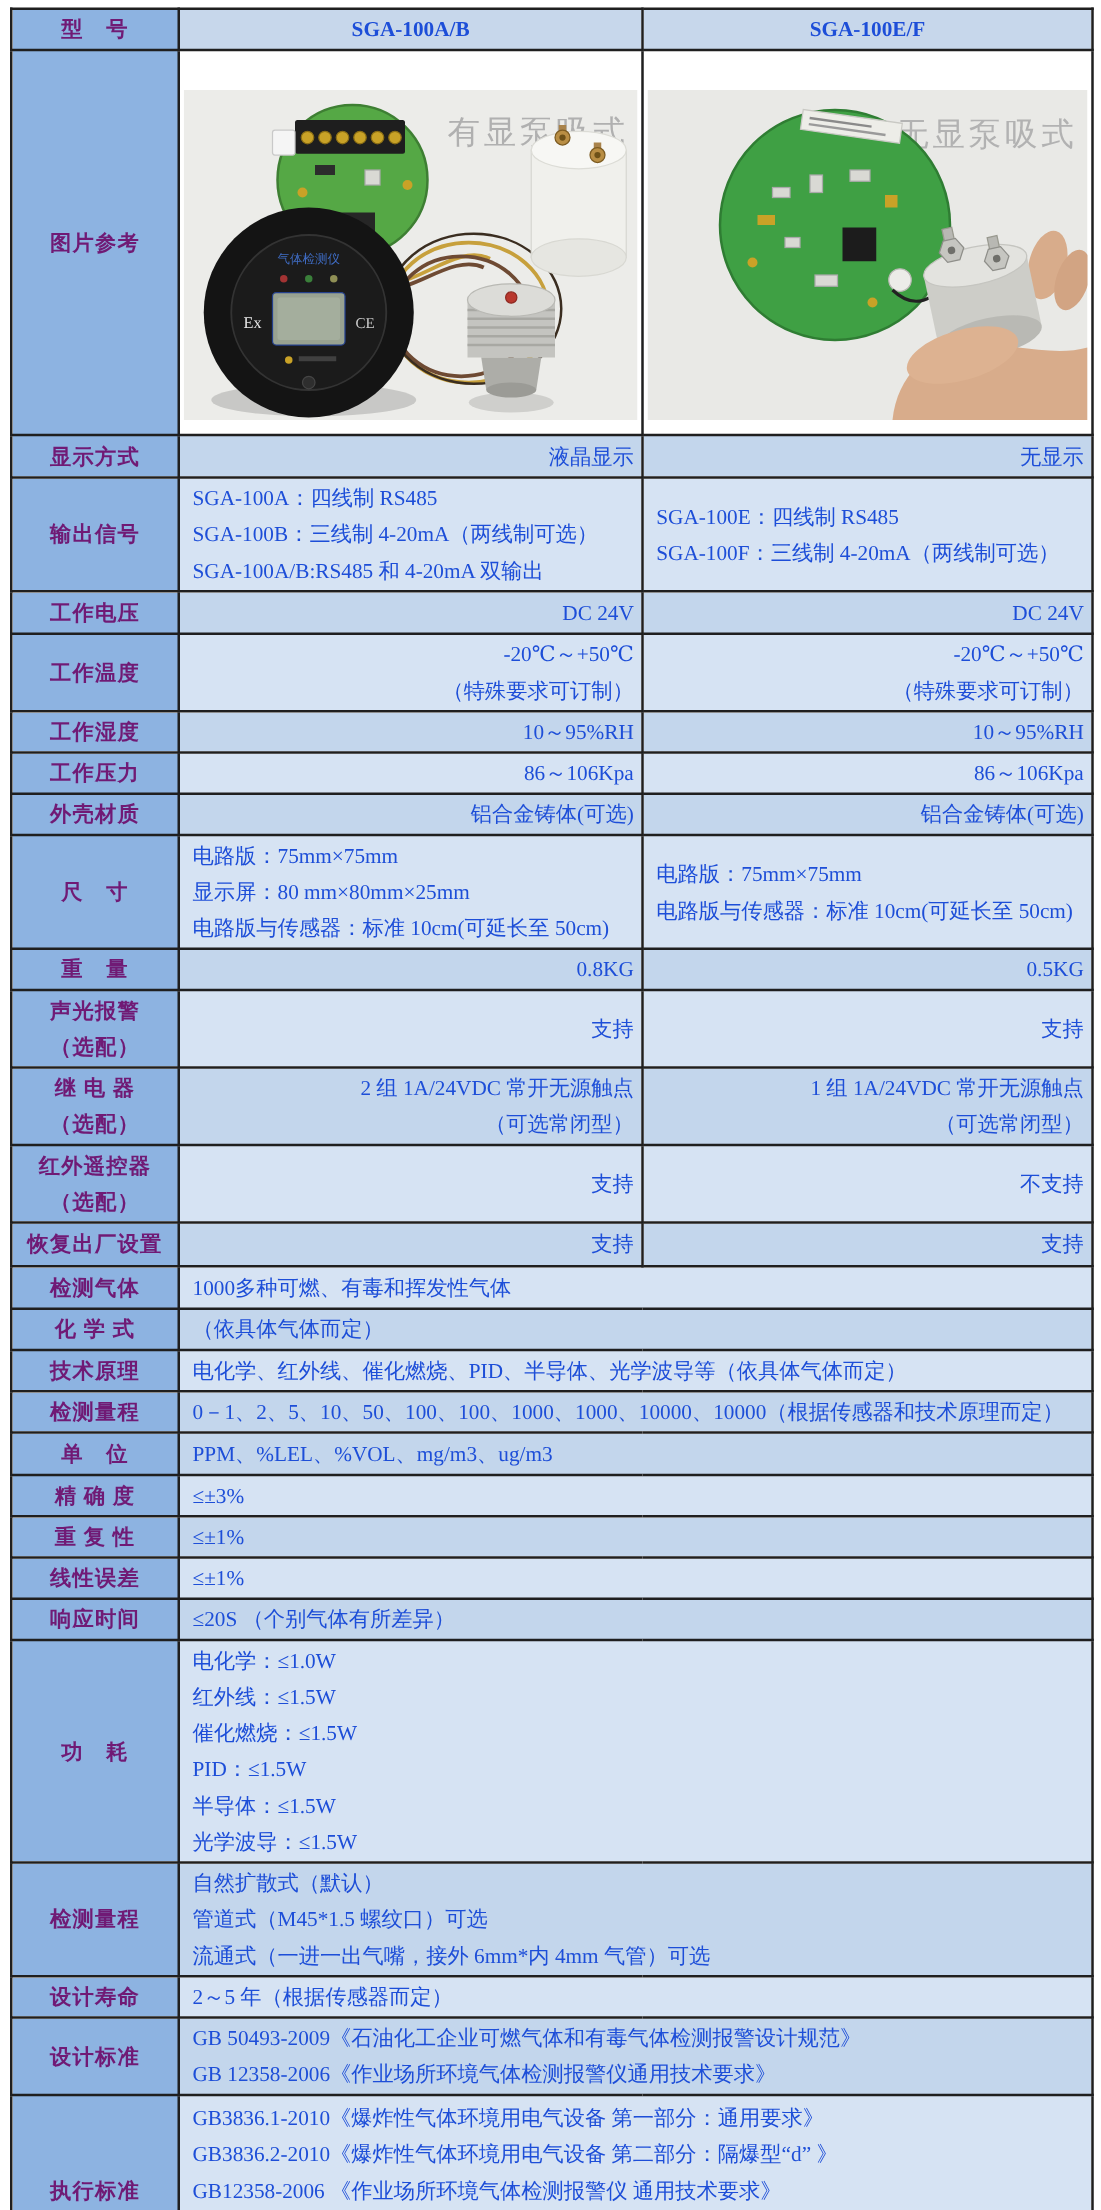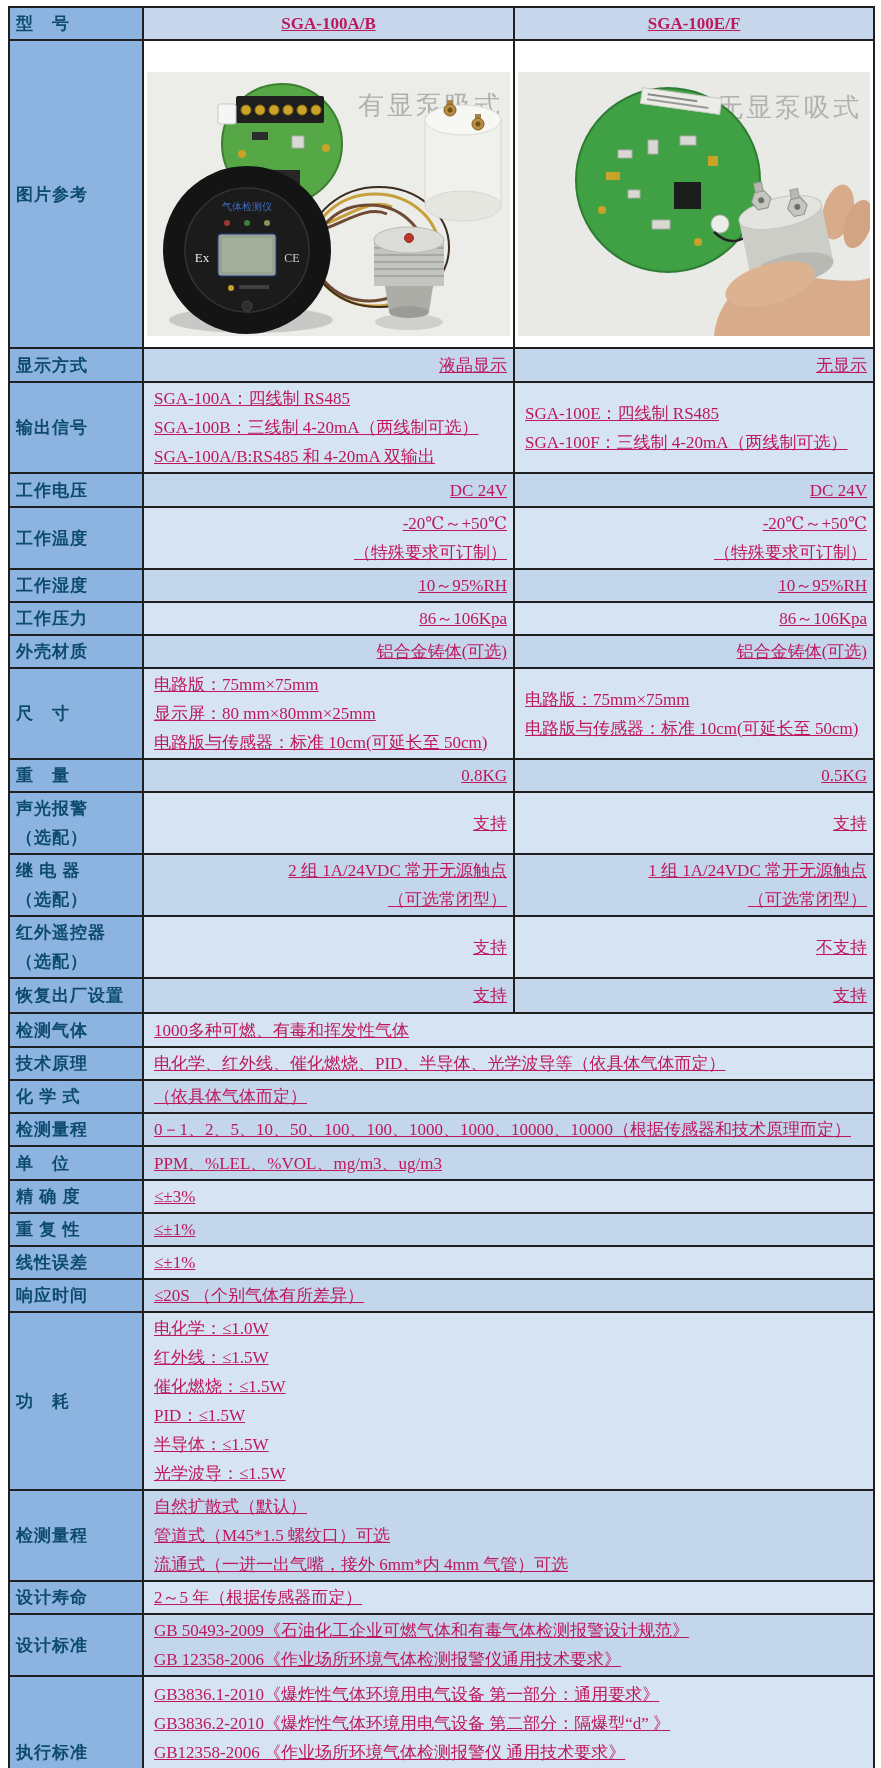--- a/index.html
+++ b/index.html
@@ -18,24 +18,24 @@
   th,td{
     border:2px solid #1f1f1f;
     font-size:17px;line-height:29px;
     vertical-align:middle;
     padding:1px 6px;
     white-space:pre-line;
     overflow:hidden;
   }
   th{
     background:#8db3e1;
-    font-weight:bold;text-align:left;
-    letter-spacing:1px;color:#0c4a6e;
+    font-weight:bold;text-align:center;
+    letter-spacing:1px;color:#701a75;
   }
-  td{color:#be185d;text-decoration:underline;}
+  td{color:#1d4ed8;}
   td.center{text-align:right;}
   td.left{text-align:left;padding-left:10px;}
   td.hd{background:#c7d7eb;text-align:center;font-weight:bold;}
   td.bd{background:#c3d6ec;}  
   td.bl{background:#d6e3f3;}  
   td.photo-cell{background:#ffffff;padding:2px;text-align:center;vertical-align:middle;}
   
   tr.h28{height:28px;} tr.h30{height:30px;} tr.h31{height:31px;} tr.h32{height:32px;}
   tr.h33{height:33px;} tr.h34{height:34px;} tr.h35{height:35px;margin-top:28px;} tr.h40{height:29px;}
   tr.h54{height:54px;} tr.h57{height:57px;} tr.h58{height:58px;} tr.h60{height:60px;}
@@ -273,26 +273,26 @@
     <th>恢复出厂设置</th>
     <td class="bd center">支持</td>
     <td class="bd center">支持</td>
   </tr>
 
   <tr class="h34">
     <th>检测气体</th>
     <td class="bl left" colspan="2">1000多种可燃、有毒和挥发性气体</td>
   </tr>
   <tr class="h33">
+    <th>化 学 式</th>
+    <td class="bd left" colspan="2">（依具体气体而定）</td>
+  </tr>
+  <tr class="h33">
     <th>技术原理</th>
     <td class="bl left" colspan="2">电化学、红外线、催化燃烧、PID、半导体、光学波导等（依具体气体而定）</td>
-  </tr>
-  <tr class="h33">
-    <th>化 学 式</th>
-    <td class="bd left" colspan="2">（依具体气体而定）</td>
   </tr>
   <tr class="h30">
     <th>检测量程</th>
     <td class="bd left" colspan="2">0－1、2、5、10、50、100、100、1000、1000、10000、10000（根据传感器和技术原理而定）</td>
   </tr>
   <tr class="h34">
     <th>单　位</th>
     <td class="bd left" colspan="2">PPM、%LEL、%VOL、mg/m3、ug/m3</td>
   </tr>
   <tr class="h33">

